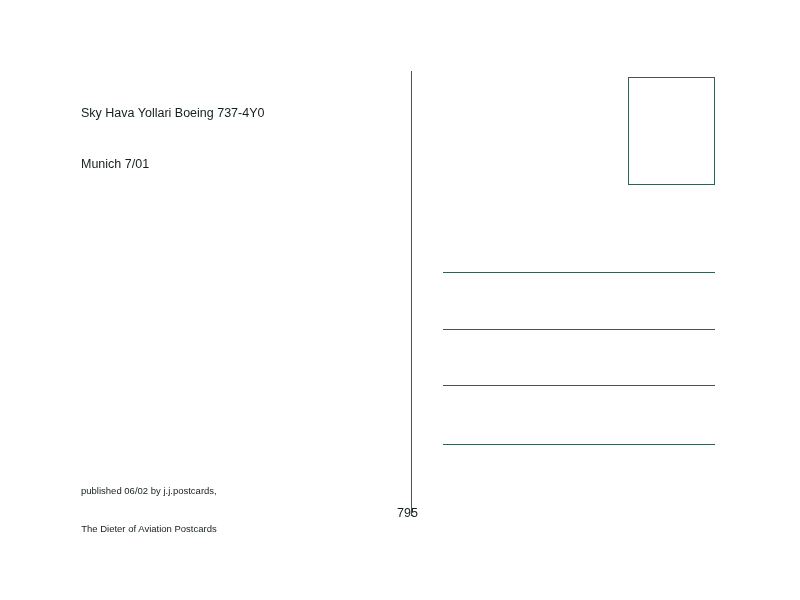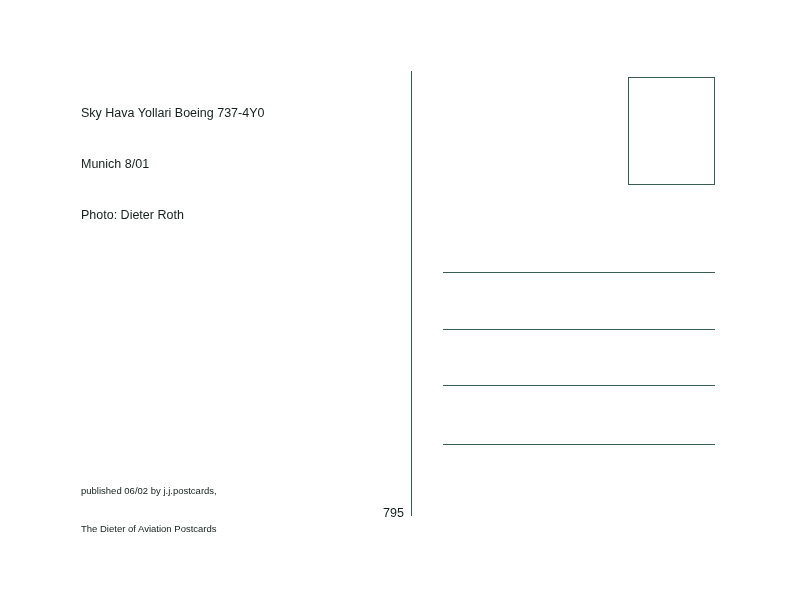--- a/index.html
+++ b/index.html
@@ -84,45 +84,44 @@
   
   .publisher {
     position: absolute;
     left: 50px;
     top: 406px;
     color: #14201c;
     font-size: 9.5px;
     line-height: 12.5px;
     white-space: pre;
   }
-  .publisher .group { margin-bottom: 10px; }
+  .publisher .group { margin-bottom: 10px; text-align: right; }
   .publisher .group:last-child { margin-bottom: 0; }
   .publisher div { white-space: pre; }
 
   
   .card-number {
     position: absolute;
-    left: 352px;
+    left: 366px;
     top: 477px;
     color: #14201c;
     font-size: 12.5px;
   }
 </style>
 </head>
 <body>
 
 <div id="root">
 
   <div class="postcard-outer">
     <div class="postcard-inner">
 
       <div class="caption">
         <div>Sky Hava Yollari Boeing 737-4Y0</div>
-        <div>Munich 8/01</div>
-        <div>Photo: Dieter Roth</div>
+        <div>Munich 7/01</div>
       </div>
 
       <div class="stamp-box"></div>
 
       <div class="divider"></div>
 
       <div class="addr-line l1"></div>
       <div class="addr-line l2"></div>
       <div class="addr-line l3"></div>
       <div class="addr-line l4"></div>

